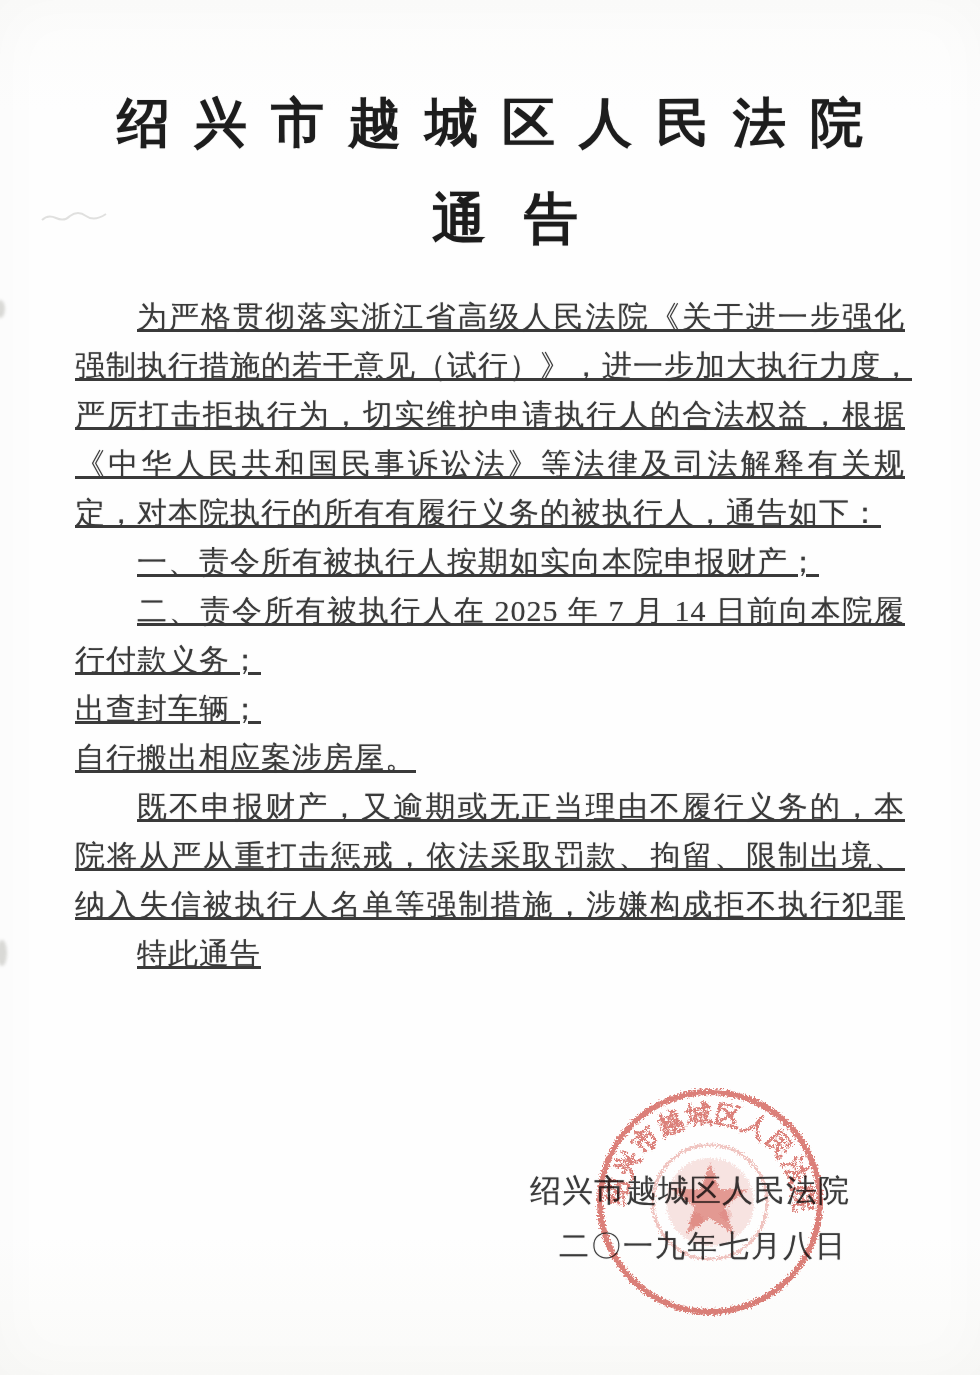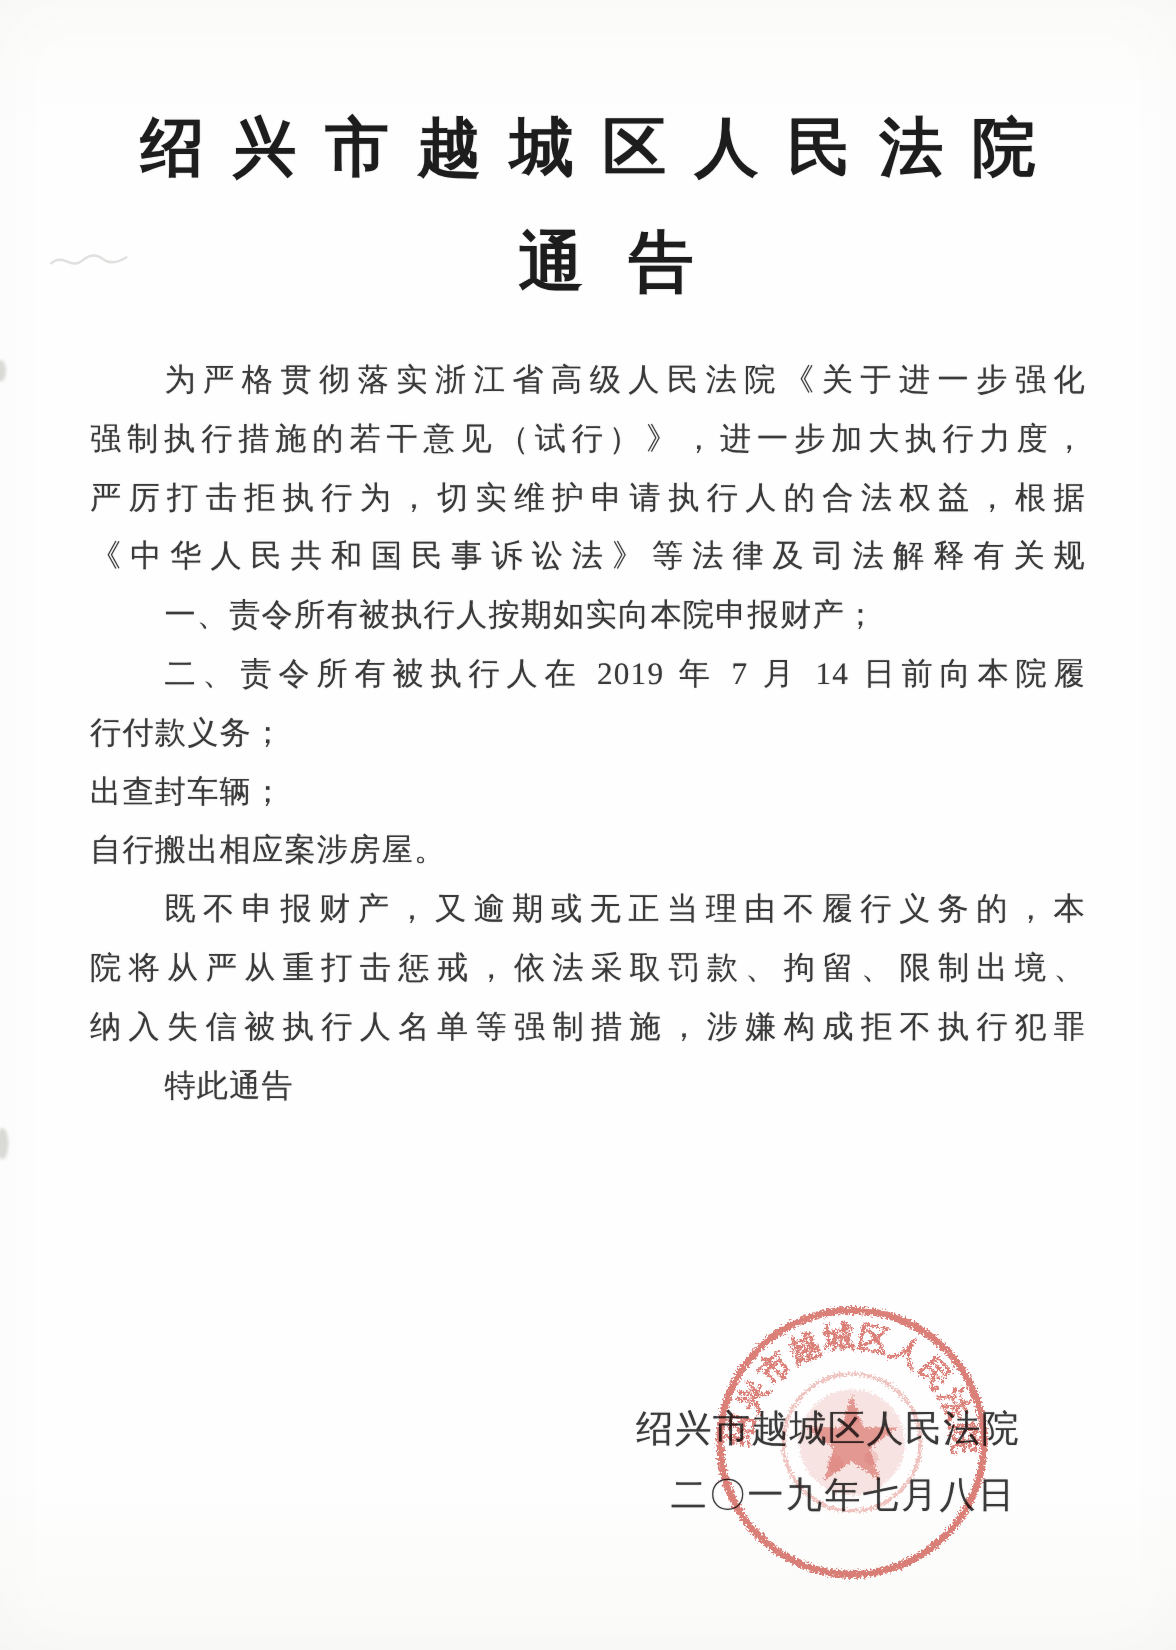--- a/index.html
+++ b/index.html
@@ -24,22 +24,23 @@
   }
   .subtitle {
     position: absolute; top: 168px; left: 0; width: 100%;
     margin: 15px; text-align: center;
     font-size: 54px; font-weight: bold; color: #1d1d1d;
     letter-spacing: 38px; text-indent: 38px;
     text-shadow: 0 0 1px rgba(40,40,40,0.45);
   }
   .body-text {
     position: absolute; top: 292px; left: 75px; width: 830px;
-    font-size: 26px; color: #3a3a3a; letter-spacing: 1px;
+    font-size: 30px; color: #3a3a3a; letter-spacing: 1px;
     text-shadow: 0 0 1px rgba(70,70,70,0.5);
+    text-decoration: underline;
   }
   .line {
     height: 49px; line-height: 49px;
     white-space: nowrap; overflow: visible;
     text-align: left;
   }
   .line.f { text-align: justify; text-align-last: justify; }
   .line.i { text-indent: 62px; }
   .sig-court {
     position: absolute; top: 1170px; right: 130px;
@@ -81,22 +82,23 @@
     <path d="M2,14 q6,-6 14,-2 t14,-2 q8,-6 16,0 t20,-2" fill="none" stroke="#c9c9c6" stroke-width="2"></path>
   </svg>
   <div class="edge-mark em1"></div>
   <div class="edge-mark em2"></div>
 
   <div class="body-text">
     <div class="line i f">为严格贯彻落实浙江省高级人民法院《关于进一步强化</div>
     <div class="line f">强制执行措施的若干意见（试行）》，进一步加大执行力度，</div>
     <div class="line f">严厉打击拒执行为，切实维护申请执行人的合法权益，根据</div>
     <div class="line f">《中华人民共和国民事诉讼法》等法律及司法解释有关规</div>
+    <div class="line">定，对本院执行的所有有履行义务的被执行人，通告如下：</div>
     <div class="line i">一、责令所有被执行人按期如实向本院申报财产；</div>
-    <div class="line i f">二、责令所有被执行人在 2019 年 7 月 14 日前向本院履</div>
+    <div class="line i f">二、责令所有被执行人在 2025 年 7 月 14 日前向本院履</div>
     <div class="line">行付款义务；</div>
     <div class="line">出查封车辆；</div>
     <div class="line">自行搬出相应案涉房屋。</div>
     <div class="line i f">既不申报财产，又逾期或无正当理由不履行义务的，本</div>
     <div class="line f">院将从严从重打击惩戒，依法采取罚款、拘留、限制出境、</div>
     <div class="line f">纳入失信被执行人名单等强制措施，涉嫌构成拒不执行犯罪</div>
     <div class="line i">特此通告</div>
   </div>
 
   <div class="sig-court">绍兴市越城区人民法院</div>

